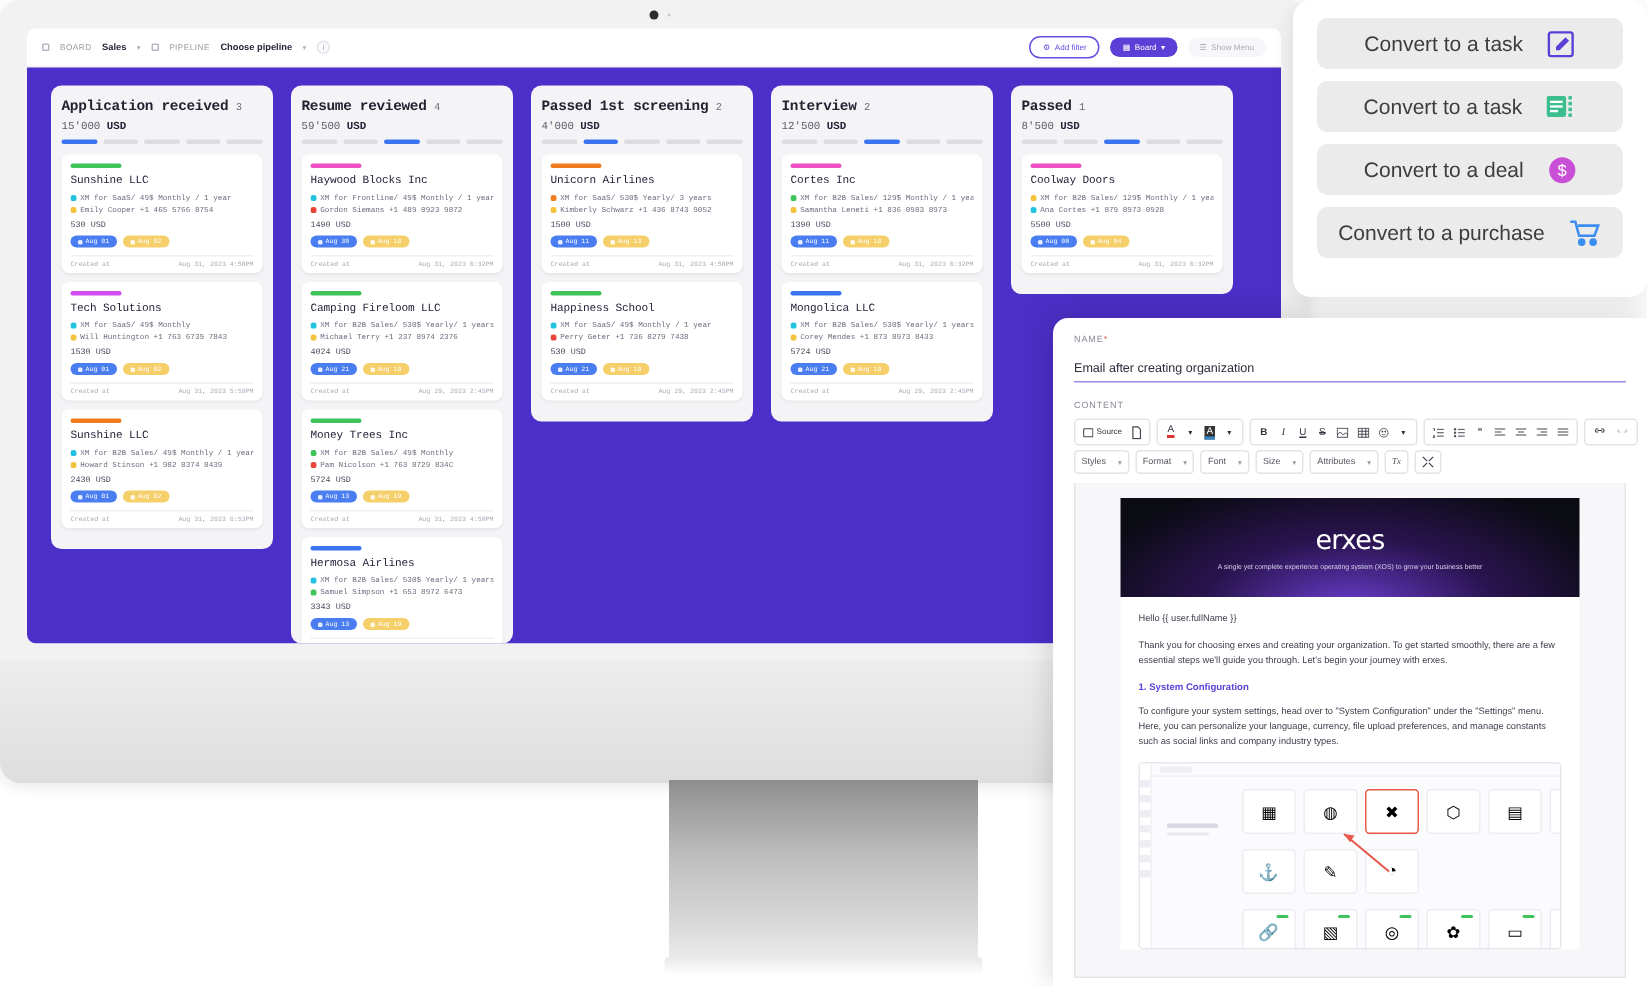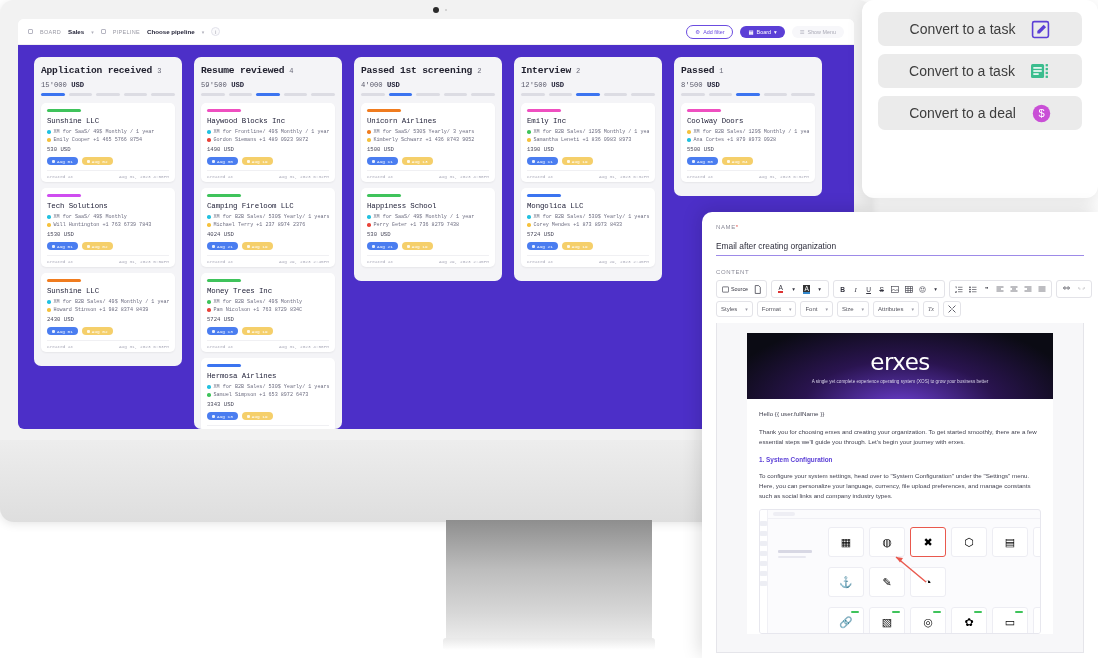--- a/index.html
+++ b/index.html
@@ -212,21 +212,21 @@
     overflow: hidden;
   }
   .mail-body { background:#fff; }
   .mail-hero {
     background: radial-gradient(ellipse at 50% 115%, #6b3fd1 0%, #2a1450 45%, #0b0b14 85%);
     height: 66px;
     display: flex; flex-direction: column;
     align-items: center; justify-content: center; gap: 4px;
   }
   .hero-logo {
-    color: #fff; font-size: 23px; letter-spacing: -.5px;
+    color: #fff; font-size: 18px; letter-spacing: -.5px;
     font-family: "DejaVu Sans", sans-serif;
   }
   .hero-sub { color: #d9d4ea; font-size: 4.6px; }
   .mail-text { padding: 10px 12px 0; }
   .mail-text p {
     font-size: 6.2px; color: #3f3f4d; line-height: 1.65; margin-bottom: 8px;
   }
   .mail-h { font-size: 6.4px; color: #5b3fd6; font-weight: bold; margin-bottom: 8px; }
   .shot {
     margin: 0 12px; border: 1px solid #e7e7ee; border-radius: 3px;
@@ -602,21 +602,21 @@
     <div class="segments">
               <div class="seg "></div>
               <div class="seg "></div>
               <div class="seg on"></div>
               <div class="seg "></div>
               <div class="seg "></div>
             </div>
 
       <div class="card">
         <div class="card-bar" style="background:#ef4fc0"></div>
-        <div class="card-title">Emily Inc</div>
+        <div class="card-title">Cortes Inc</div>
         <div class="card-line">
           <span class="dot" style="background:#3fc35b"></span>
           <span>XM for B2B Sales/ 129$ Monthly / 1 year</span>
         </div>
         <div class="card-line">
           <span class="dot" style="background:#f5c23e"></span>
           <span>Samantha Leneti +1 836 0983 8973</span>
         </div>
         <div class="card-amount">1390 USD</div>
         <div class="tags">
@@ -739,20 +739,30 @@
             <rect x="3" y="12" width="7" height="2" fill="#fff"></rect>
           </svg>
         </span>
       </div>
       <div class="convert-btn">
         <span>Convert to a deal</span>
                  <span class="cv-ico">
           <svg width="19" height="19" viewBox="0 0 24 24">
             <circle cx="12" cy="12" r="11" fill="#c94fd6"></circle>
             <text x="12" y="17" font-size="14" text-anchor="middle" fill="#fff" font-family="Liberation Sans">$</text>
+          </svg>
+        </span>
+      </div>
+      <div class="convert-btn">
+        <span>Convert to a purchase</span>
+                 <span class="cv-ico">
+          <svg width="22" height="19" viewBox="0 0 26 22" fill="none" stroke="#3b8ef0" stroke-width="2">
+            <path d="M1 2h4l3 11h12l3-8H7"></path>
+            <circle cx="10" cy="18" r="2" fill="#3b8ef0"></circle>
+            <circle cx="19" cy="18" r="2" fill="#3b8ef0"></circle>
           </svg>
         </span>
       </div>
     </div>
 
   <div class="editor">
 
     <div class="fld-label">
       <span>NAME</span><span class="req">*</span>
     </div>

